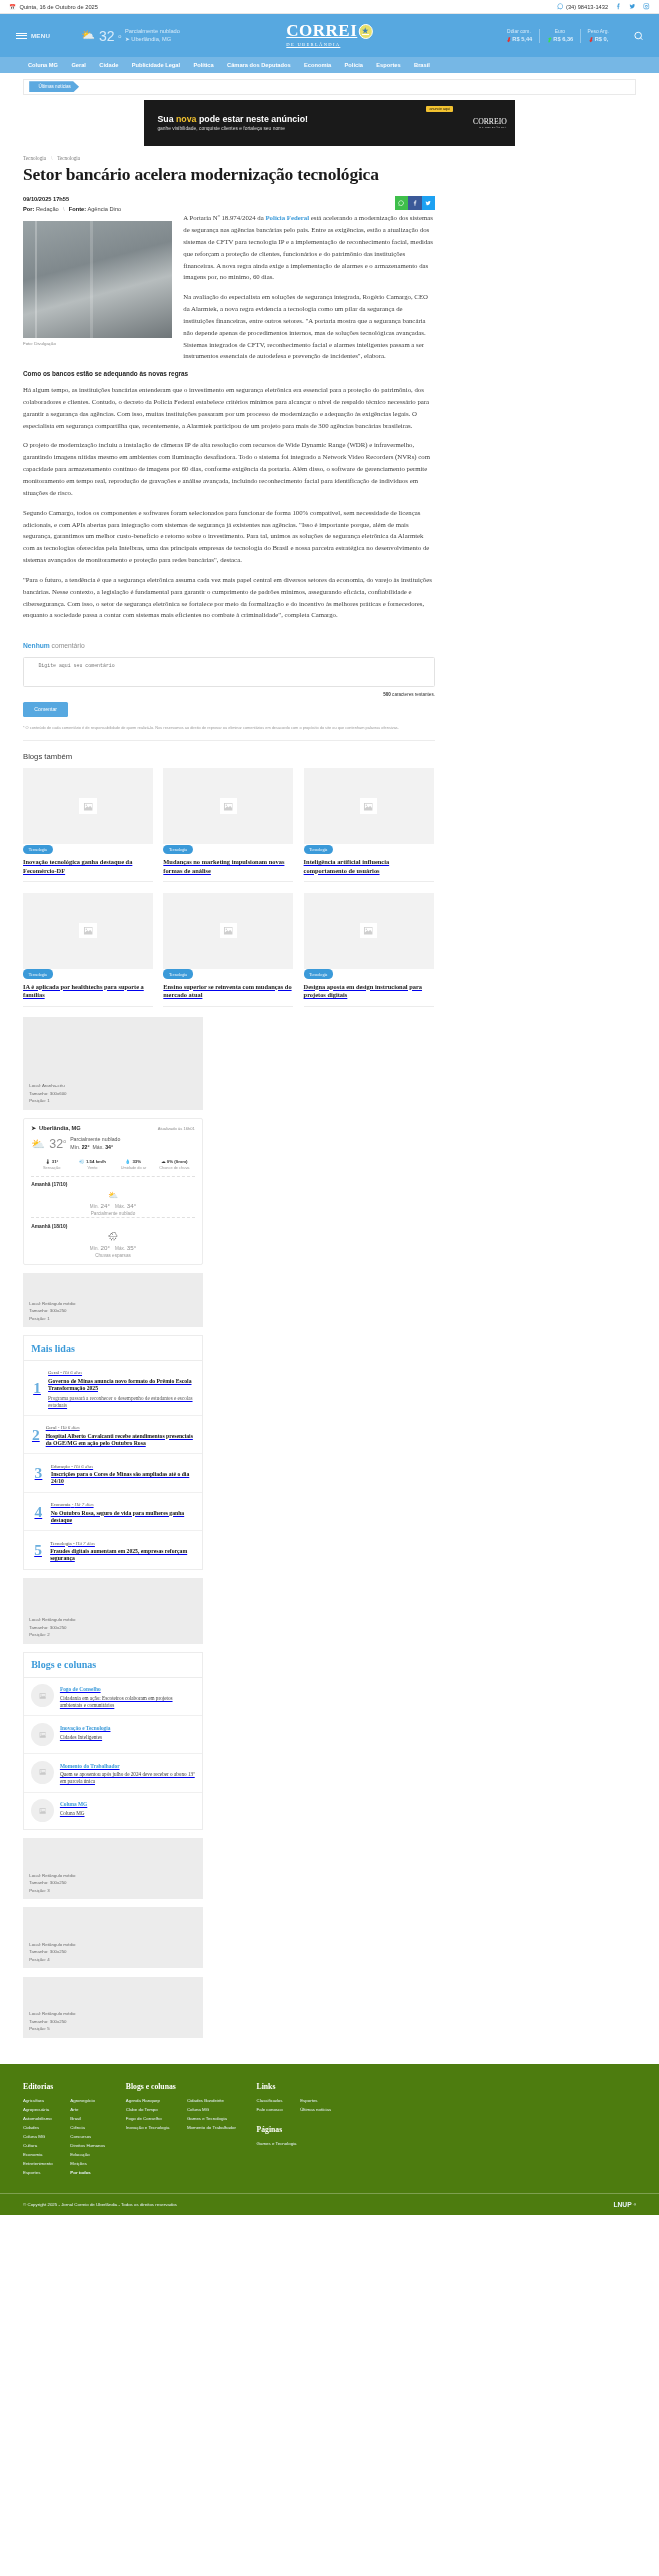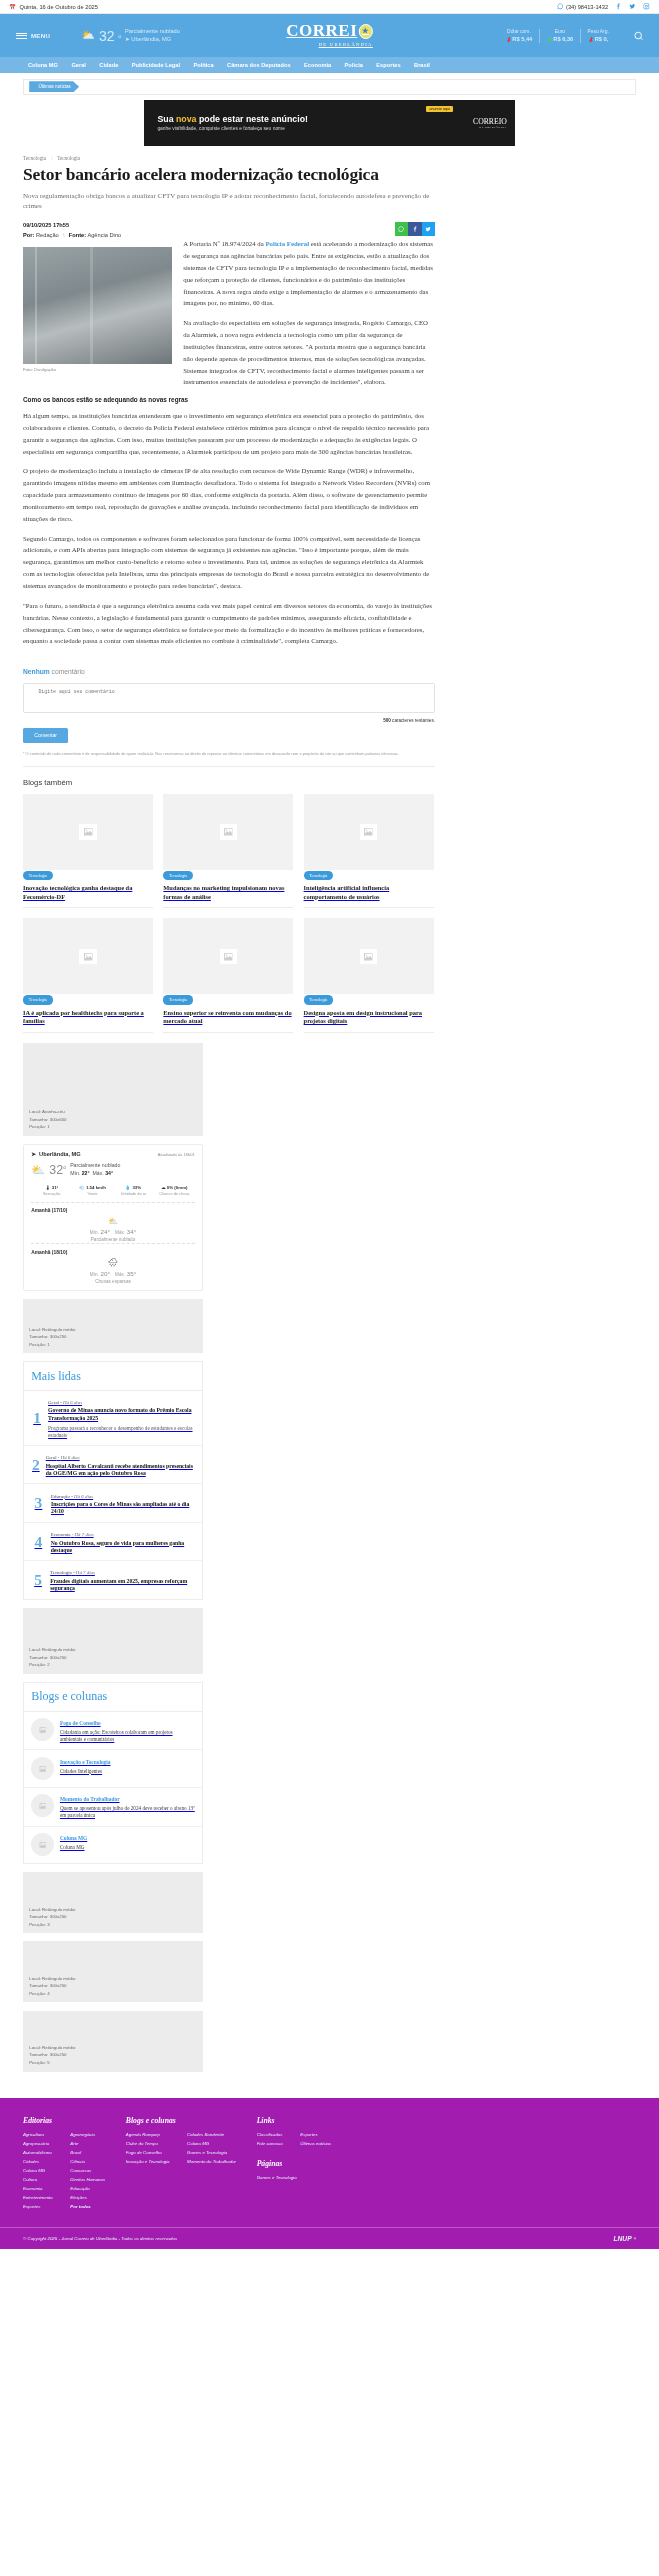--- a/index.html
+++ b/index.html
@@ -21,21 +21,21 @@
   .menu-btn { display:flex; align-items:center; gap:4.1px; color:#fff; cursor:pointer; }
   .burger { display:flex; flex-direction:column; gap:1.5px; }
   .burger i { display:block; width:11.3px; height:1px; background:#fff; }
   .menu-btn span.lbl { font-size:6.2px; letter-spacing:0.3px; font-weight:bold; color:#eaf4fc; }
 
   .wx-mini { display:flex; align-items:center; gap:3.6px; margin-left:31px; color:#cfe6f7; }
   .wx-mini .tempbig { font-size:14px; color:#d6ebfa; font-weight:300; line-height:1; }
   .wx-mini .deg { font-size:5.7px; vertical-align:top; }
   .wx-mini .txt { font-size:5.7px; line-height:1.35; color:#d6ebfa; }
 
-  .logo-wrap { position:absolute; left:50%; transform:translateX(-50%); text-align:right; color:#fff; }
+  .logo-wrap { position:absolute; left:50%; transform:translateX(-50%); text-align:left; color:#fff; }
   .logo-main { font-family:"Liberation Serif", serif; font-size:17px; font-weight:bold;
                letter-spacing:0.5px; line-height:.95; display:flex; align-items:center; }
   .logo-o { width:14.4px;height:14.4px;border-radius:50%; background:#e8e06a; border:1.5px solid #fff;
             display:inline-flex;align-items:center;justify-content:center; margin-left:1px; }
   .logo-o b { color:#3d7fb5; font-size:7.2px; line-height:1; }
   .logo-sub { font-size:4.6px; letter-spacing:1.3px; font-family:"Liberation Serif",serif; margin-top:0.5px; }
 
   .rates { display:flex; gap:0; margin-left:auto; margin-right:28px; }
   .rate { padding:0 6.7px; border-right:0.5px solid rgba(255,255,255,.35); text-align:center; color:#d8ecfa; }
   .rate:last-child { border-right:none; }
@@ -159,22 +159,22 @@
   .wstat .v { font-size:4.4px; font-weight:bold; color:#333; }
   .wstat .l { font-size:3.9px; color:#9a9a9a; margin-top:1.5px; line-height:1.3; }
   .wday { border-top:0.5px dashed #e0e0e0; padding-top:5.2px; margin-top:1px; }
   .wday .d { font-size:4.9px; font-weight:bold; color:#2c2c2c; }
   .wday .icn { text-align:center; font-size:8.2px; margin:2.6px 0; }
   .wday .mm { text-align:center; font-size:6.2px; color:#8e8e8e; }
   .wday .mm b { font-size:4.6px; color:#9a9a9a; font-weight:normal; }
   .wday .cc { text-align:center; font-size:4.6px; color:#9a9a9a; margin-top:2.1px; }
 
   .panel { border:0.5px solid #ececec; background:#fff; margin-bottom:8.2px; }
-  .panel > h3 { font-family:"Liberation Serif",serif; font-size:12px; color:#3b9ad9;
-                font-weight:normal; padding:6.2px 7.2px; border-bottom:0.5px solid #ececec; }
+  .panel > h3 { font-family:"Liberation Serif",serif; font-size:10px; color:#3b9ad9;
+                font-weight:bold; padding:6.2px 7.2px; border-bottom:0.5px solid #ececec; }
   .ml { display:flex; gap:5.2px; padding:6.2px 7.2px; border-bottom:0.5px solid #f0f0f0; }
   .ml:last-child { border-bottom:none; }
   .ml .num { font-family:"Liberation Serif",serif; font-size:15.5px; color:#6aaede;
              font-weight:bold; width:15.5px; text-align:center; align-self:center; }
   .ml .ct { font-family:"Liberation Serif",serif; font-size:4.9px; color:#4a4a4a; }
   .ml .ct em { color:#6a6a6a; }
   .ml h5 { font-family:"Liberation Serif",serif; font-size:5.7px; color:#111;
            line-height:1.28; margin-top:1.5px; }
   .ml p { font-family:"Liberation Serif",serif; font-size:5.2px; color:#555;
           line-height:1.35; margin-top:2.6px; }
@@ -187,21 +187,21 @@
   .bl .bt { font-family:"Liberation Serif",serif; font-size:5.4px; font-weight:bold; color:#3b9ad9;}
   .bl .bd { font-family:"Liberation Serif",serif; font-size:5.2px; color:#3a3a3a;
             line-height:1.35; margin-top:1.5px; }
 
   .clsf .empty { font-size:4.6px; color:#555; text-align:center; padding:12.4px 9.3px; line-height:1.6;}
   .clsf .pub { display:block; margin:7.2px auto 0; width:98px; background:#57a8e0; color:#fff;
                border:none; font-size:4.9px; padding:4.6px 0; border-radius:1.5px; cursor:pointer; }
   .clsf .pub span{margin-right:2.6px;}
 
   
-  .footer { background:#a21caf; color:#fff; margin-top:18.5px; padding:17.5px 0 0;font-style:italic; }
+  .footer { background:#4d7c0f; color:#fff; margin-top:18.5px; padding:17.5px 0 0; }
   .fwrap { max-width:613px; margin:0 auto; display:flex; gap:20.6px; padding-bottom:13.4px; }
   .fcol h4 { font-family:"Liberation Serif",serif; font-size:7.7px; font-weight:bold;
              margin-bottom:6.7px; color:#fff; }
   .fgrid { display:flex; gap:17.5px; }
   .fgrid ul { list-style:none; }
   .fcol li, .fgrid li { font-size:4.4px; margin-bottom:4.1px; color:#eaf5fd; }
   .fcol a, .fgrid a { color:#eaf5fd; text-decoration:none; }
   .fcol .bold { font-weight:bold; }
   .fbar { border-top:0.5px solid rgba(255,255,255,.28); }
   .fbarin { max-width:613px; margin:0 auto; height:21.6px; display:flex; align-items:center;
@@ -332,21 +332,20 @@
 
   <div class="main">
 
     <div class="crumb">
       <a href="#">Tecnologia</a>
       <span class="sep">\</span>
       <a href="#">Tecnologia</a>
     </div>
 
     <h1 class="title">Setor bancário acelera modernização tecnológica</h1>
-    <div class="sub">Nova regulamentação obriga bancos a atualizar CFTV para tecnologia IP e adotar reconhecimento facial, fortalecendo autodefesa e prevenção de crimes</div>
 
     <div class="metarow">
       <div>
         <div class="dt">09/10/2025 17h55</div>
         <div class="by">
           <b>Por:</b>
           <span>Redação</span>
           <span class="sep">\</span>
           <b>Fonte:</b>
           <span>Agência Dino</span>

